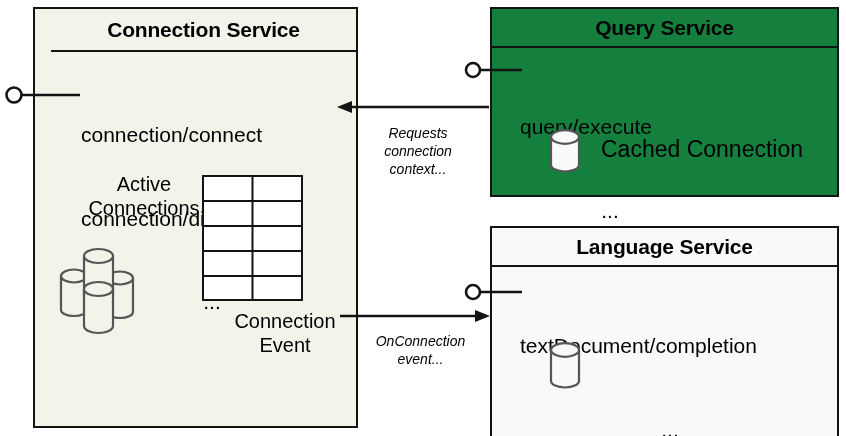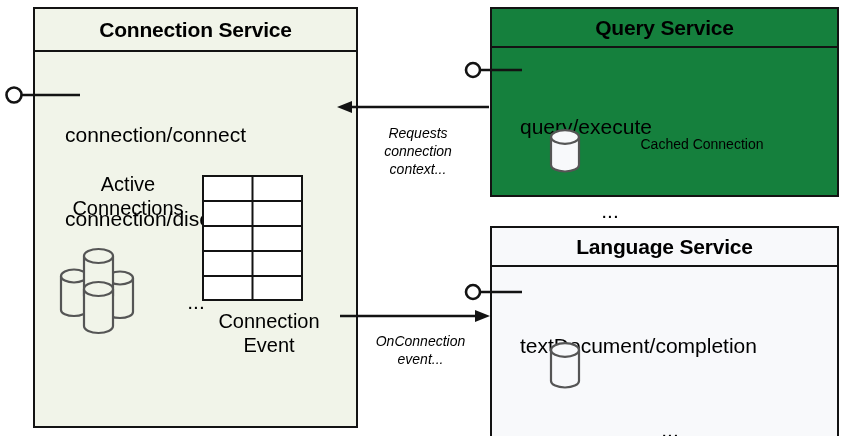--- a/index.html
+++ b/index.html
@@ -46,20 +46,21 @@
     position: relative;
     flex: 1 1 auto;
   }
 
   #connection-service {
     left: 33px;
     top: 7px;
     width: 325px;
     height: 421px;
     background: #f1f4e9;
+    padding-left: 16px;
   }
   #connection-service .uml-box-header { height: 43px; }
 
   #query-service {
     left: 490px;
     top: 7px;
     width: 349px;
     height: 190px;
     background: #15803d;
   }
@@ -108,21 +109,21 @@
   }
 
   #callbacks-caption {
     left: 150px;
     top: 257px;
     width: 168px;
   }
 
   .inline-label {
     position: absolute;
-    font-size: 14px;
+    font-size: 23px;
     line-height: 1.18;
     text-align: center;
   }
   #qs-cached-label {
     left: 90px;
     top: 88px;
     width: 240px;
   }
   #ls-provider-label {
     left: 90px;

